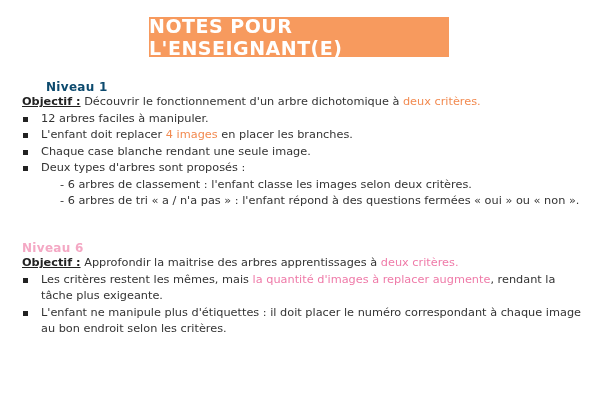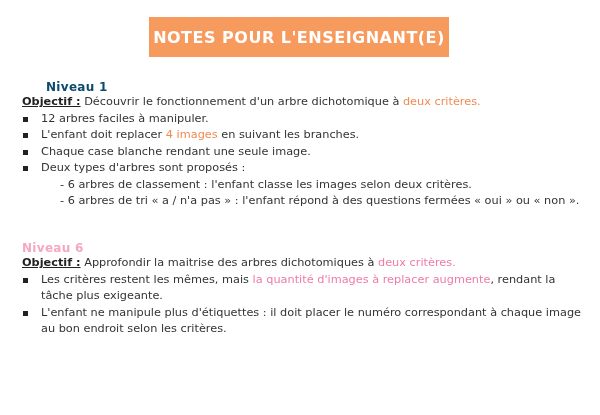--- a/index.html
+++ b/index.html
@@ -23,21 +23,21 @@
       height: 40px;
       background: #f79a5e;
       display: flex;
       align-items: center;
       justify-content: center;
     }
     .banner-title {
       color: #ffffff;
       font-family: "DejaVu Sans", sans-serif;
       font-weight: bold;
-      font-size: 16px;
+      font-size: 19px;
       letter-spacing: 0.5px;
       text-transform: uppercase;
     }
     .section {
       position: absolute;
       left: 22px;
       width: 560px;
     }
     .section-1 { top: 80px; }
     .section-2 { top: 241px; }
@@ -102,39 +102,39 @@
   <div class="objective">
     <span class="objective-label">Objectif :</span><span> Découvrir le fonctionnement d'un arbre dichotomique à </span><span class="hl-orange">deux critères.</span>
   </div>
   <ul class="bullets">
     <li>
       <span class="bullet"></span>
       <span>12 arbres faciles à manipuler.</span>
     </li>
     <li>
       <span class="bullet"></span>
-      <span>L'enfant doit replacer </span><span class="hl-orange">4 images</span><span> en suivant les branches.</span>
+      <span>L'enfant doit replacer </span><span class="hl-orange">4 images</span><span> en placer les branches.</span>
     </li>
     <li>
       <span class="bullet"></span>
       <span>Chaque case blanche rendant une seule image.</span>
     </li>
     <li>
       <span class="bullet"></span>
       <span>Deux types d'arbres sont proposés :</span>
     </li>
   </ul>
   <div class="sub-item">- 6 arbres de classement : l'enfant classe les images selon deux critères.</div>
   <div class="sub-item">- 6 arbres de tri « a / n'a pas » : l'enfant répond à des questions fermées « oui » ou « non ».</div>
 </div>
 
 <div class="section section-2 level-2">
   <div class="level-title">Niveau 6</div>
   <div class="objective">
-    <span class="objective-label">Objectif :</span><span> Approfondir la maitrise des arbres dichotomiques à </span><span class="hl-pink">deux critères.</span>
+    <span class="objective-label">Objectif :</span><span> Approfondir la maitrise des arbres apprentissages à </span><span class="hl-pink">deux critères.</span>
   </div>
   <ul class="bullets">
     <li>
       <span class="bullet"></span>
     </li>
     <li>
       <span class="bullet"></span>
       <span>Les critères restent les mêmes, mais </span><span class="hl-pink">la quantité d'images à replacer augmente</span><span>, rendant la tâche plus exigeante.</span>
     </li>
     <li>

